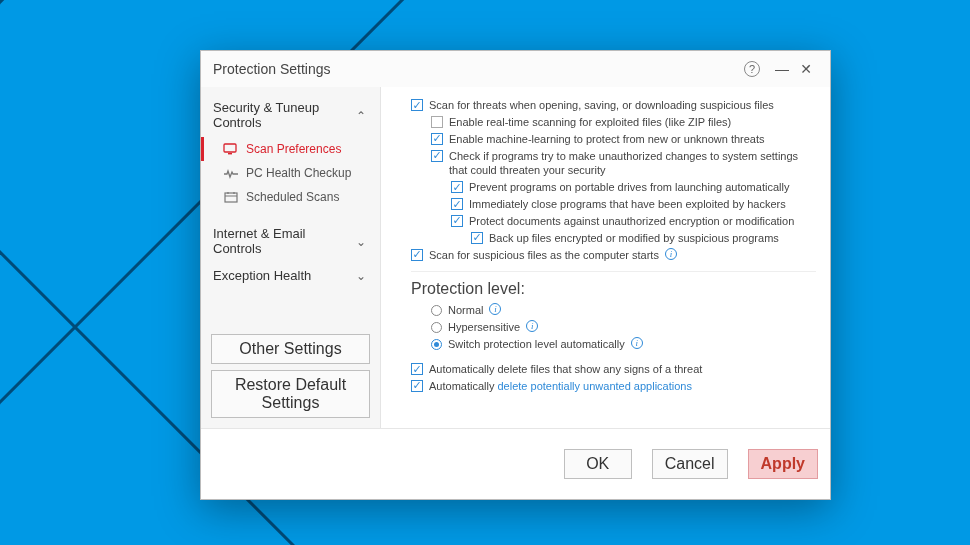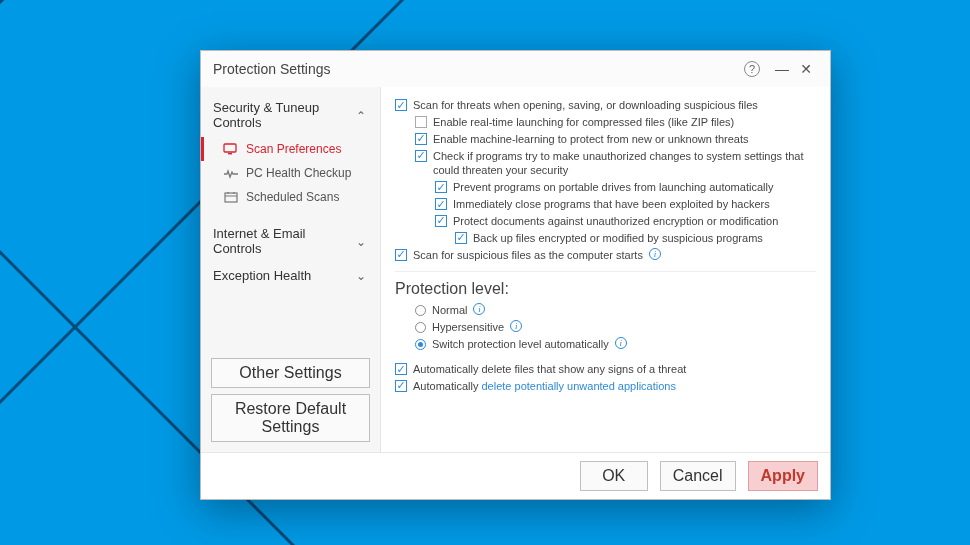--- a/index.html
+++ b/index.html
@@ -50,20 +50,21 @@
   }
   .help-icon {
     width: 16px; height: 16px; border: 1px solid #888; border-radius: 50%;
     display: inline-flex; align-items: center; justify-content: center;
     font-size: 11px; color: #666; margin-right: 10px;
   }
   .body {
     flex: 1;
     display: flex;
     overflow: hidden;
+    gap: 16px;
   }
   .sidebar {
     width: 180px;
     background: #f6f6f6;
     border-right: 1px solid #e4e4e4;
     display: flex;
     flex-direction: column;
     padding-top: 8px;
   }
   .nav-group-header {
@@ -158,24 +159,24 @@
   }
   .info {
     width: 12px; height: 12px; border: 1px solid #2f8ad8; border-radius: 50%;
     display: inline-flex; align-items: center; justify-content: center;
     font-size: 9px; color: #2f8ad8; margin-left: 6px; font-style: italic;
     font-family: Georgia, serif;
   }
   .link { color: #2f8ad8; }
   .footer {
     border-top: 1px solid #e6e6e6;
-    padding: 8px 12px;
+    padding: 20px 12px;
     display: flex;
     justify-content: flex-end;
-    gap: 12px;
+    gap: 20px;
     background: #fff;
   }
   .footer .btn { min-width: 68px; }
   .btn.apply {
     background: #f7cfd1;
     border-color: #e39ca0;
     color: #c0392b;
     font-weight: 600;
   }
   
@@ -258,21 +259,21 @@
 
     <div class="content">
 
       <div class="row">
         <span class="cb">✓</span>
         <span>Scan for threats when opening, saving, or downloading suspicious files</span>
       </div>
 
       <div class="row indent1">
         <span class="cb unchecked">✓</span>
-        <span>Enable real-time launching for compressed files (like ZIP files)</span>
+        <span>Enable real-time scanning for exploited files (like ZIP files)</span>
       </div>
 
       <div class="row indent1">
         <span class="cb">✓</span>
         <span>Enable machine-learning to protect from new or unknown threats</span>
       </div>
 
       <div class="row indent1">
         <span class="cb">✓</span>
         <span>Check if programs try to make unauthorized changes to system settings that could threaten your security</span>

